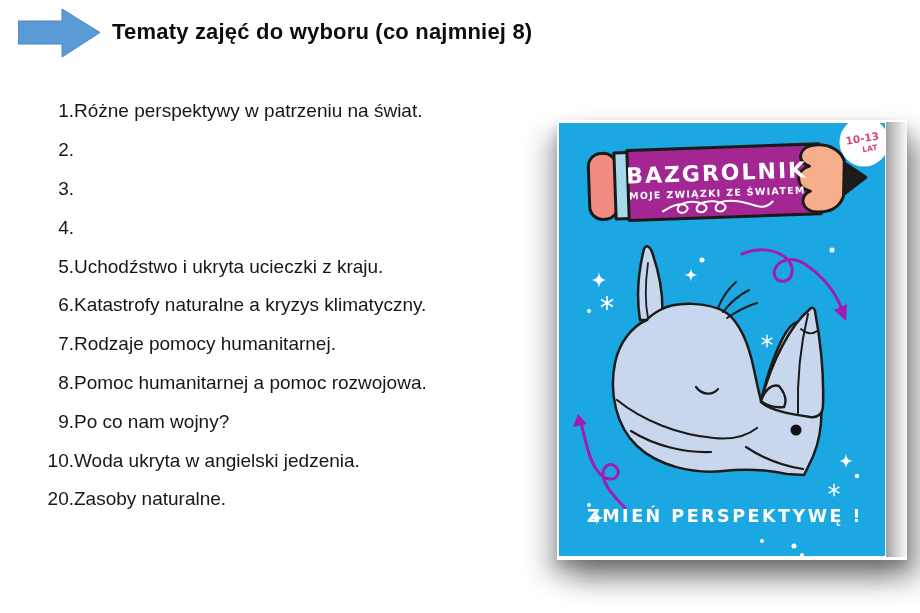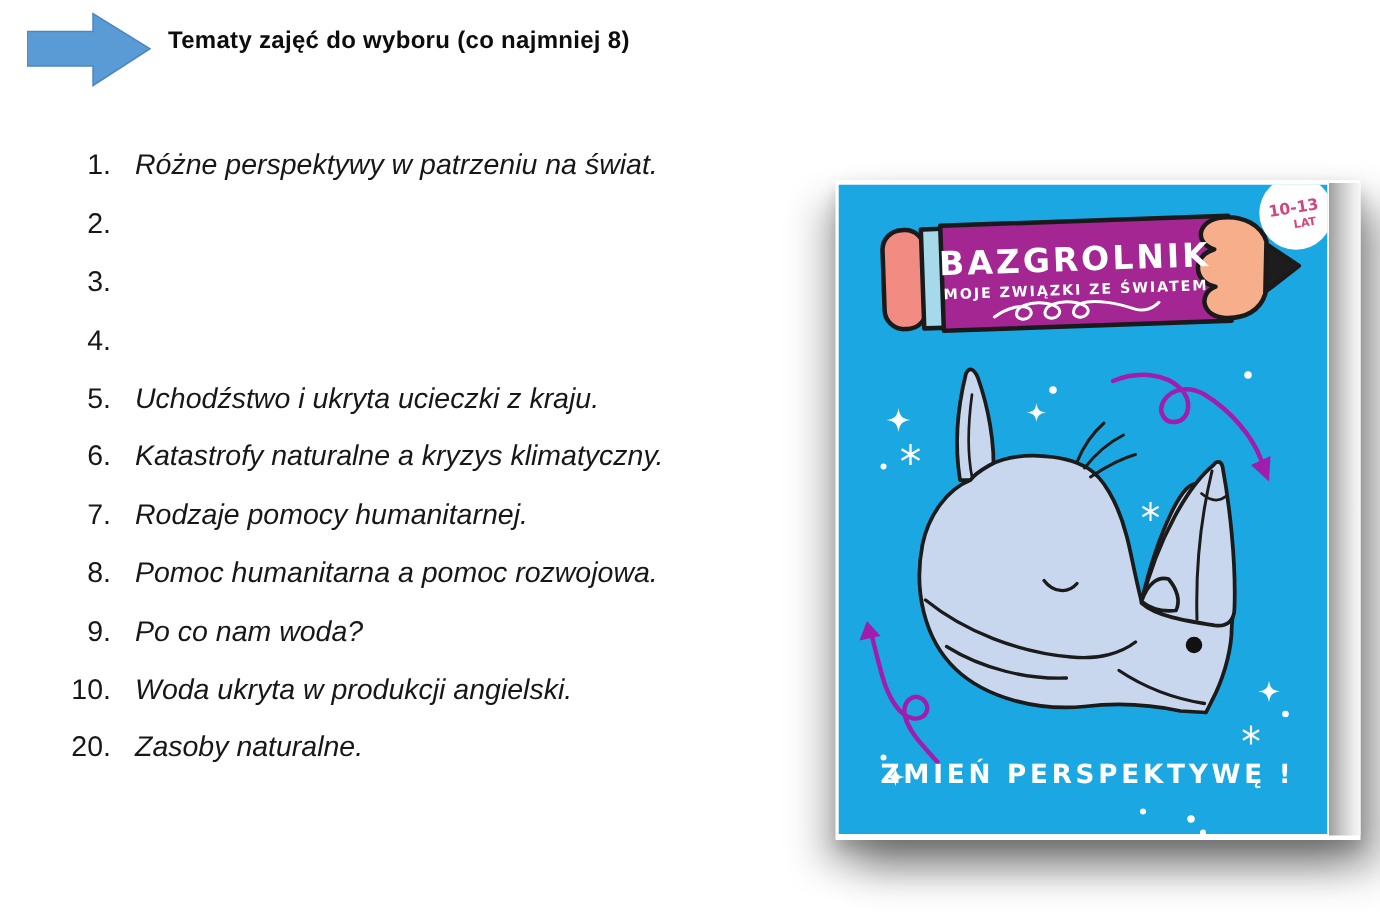--- a/index.html
+++ b/index.html
@@ -5,34 +5,34 @@
   html,body{margin:0;padding:0;}
   body{
     width:920px;height:613px;position:relative;background:#ffffff;
     font-family:"Liberation Sans", sans-serif;overflow:hidden;
     -webkit-font-smoothing:antialiased;
   }
   
   .arrow-wrap{position:absolute;left:18px;top:8px;width:83px;height:50px;}
   .heading{
     position:absolute;left:112px;top:19px;
-    font-size:16px;font-weight:bold;color:#0d0d0d;letter-spacing:.2px;
+    font-size:22px;font-weight:bold;color:#0d0d0d;letter-spacing:.2px;
   }
   .topic-list{
     position:absolute;left:28px;top:92px;width:520px;
     list-style:none;margin:0;padding:0;
   }
   .topic-list li{
     display:flex;height:38.8px;align-items:center;
     font-size:19px;color:#171717;
   }
   .topic-list .num{
     width:46px;text-align:right;flex:0 0 46px;
   }
-  .topic-list .txt{margin-left:16px;white-space:nowrap;font-style:italic;}
+  .topic-list .txt{white-space:nowrap;}
   
   .book{
     position:absolute;left:557px;top:120px;width:350px;height:440px;
     background:#ffffff;
     box-shadow:14px 18px 26px rgba(45,45,45,.45),
                -12px 16px 22px rgba(45,45,45,.28),
                0 6px 10px rgba(0,0,0,.18);
   }
   .page-edge{
     position:absolute;right:0;top:2px;bottom:3px;width:21px;
@@ -72,29 +72,29 @@
   <li>
       <span class="num">6.</span>
       <span class="txt">Katastrofy naturalne a kryzys klimatyczny.</span>
     </li>
   <li>
       <span class="num">7.</span>
       <span class="txt">Rodzaje pomocy humanitarnej.</span>
     </li>
   <li>
       <span class="num">8.</span>
-      <span class="txt">Pomoc humanitarna a pomoc rozwojowa.</span>
+      <span class="txt">Pomoc humanitarnej a pomoc rozwojowa.</span>
     </li>
   <li>
       <span class="num">9.</span>
-      <span class="txt">Po co nam woda?</span>
+      <span class="txt">Po co nam wojny?</span>
     </li>
   <li>
       <span class="num">10.</span>
-      <span class="txt">Woda ukryta w produkcji angielski.</span>
+      <span class="txt">Woda ukryta w angielski jedzenia.</span>
     </li>
   <li>
       <span class="num">20.</span>
       <span class="txt">Zasoby naturalne.</span>
     </li>
 </ol>
 
 <div class="book">
   <div class="page-edge"></div>
   <svg class="cover-svg" width="326" height="433" viewBox="0 0 326 433">

